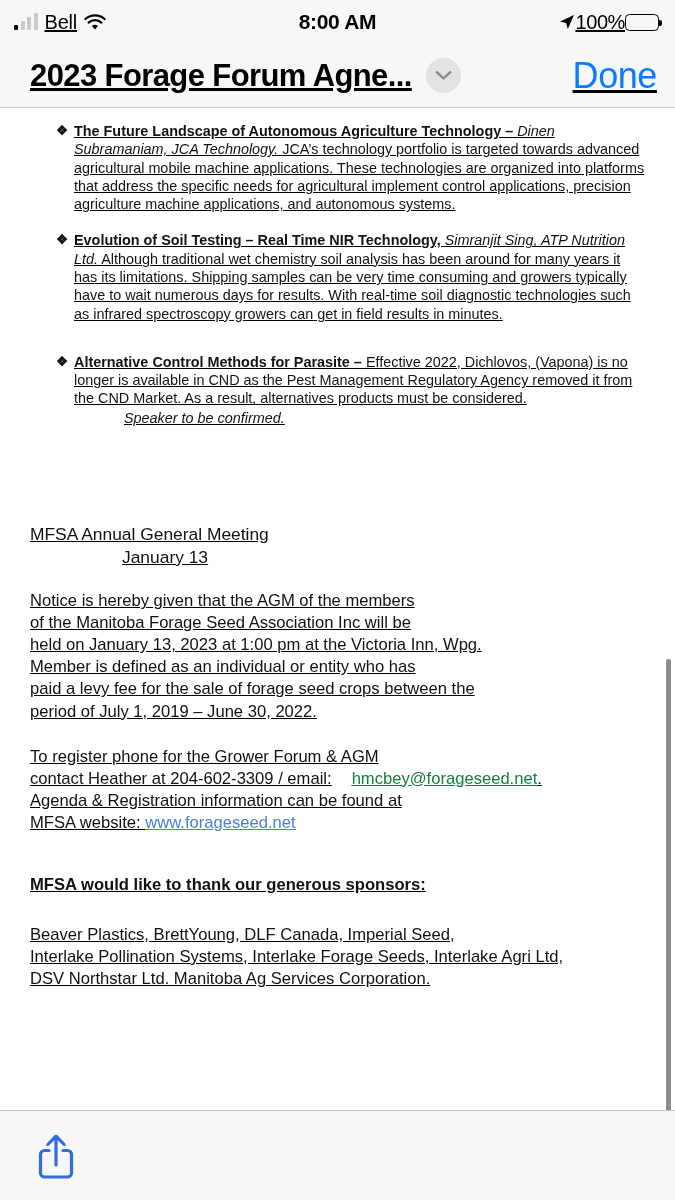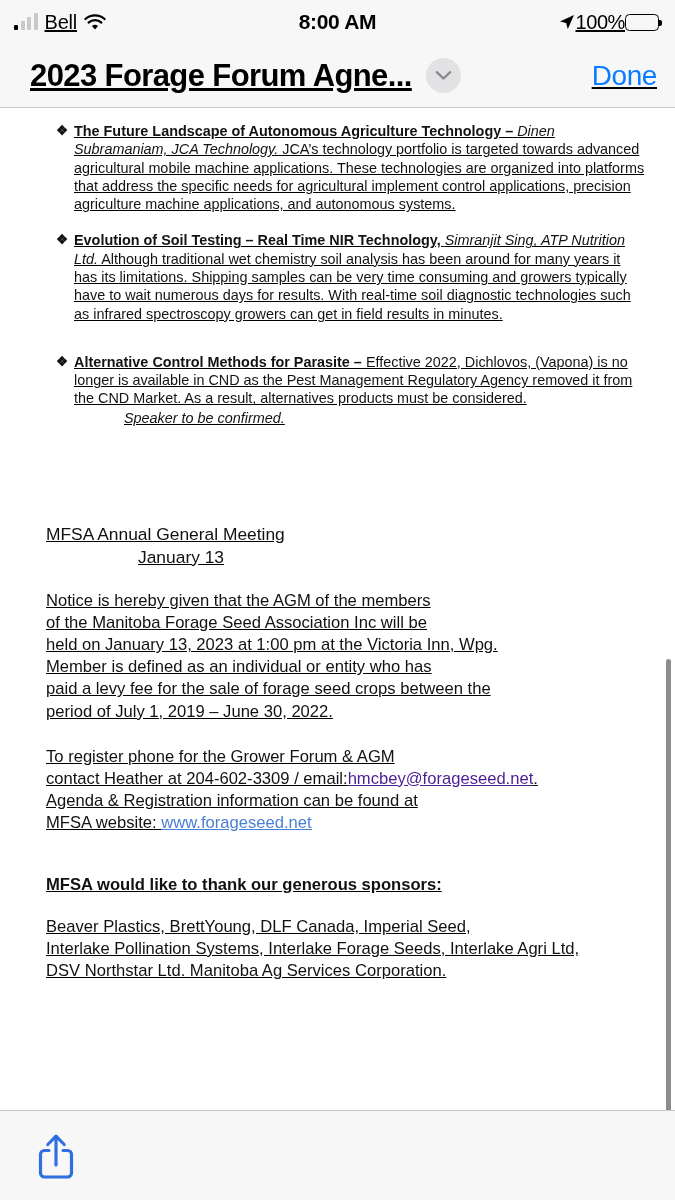--- a/index.html
+++ b/index.html
@@ -76,21 +76,21 @@
   }
   .chevron-btn {
     width:35px; height:35px; border-radius:50%;
     background:#e2e2e4;
     display:flex; align-items:center; justify-content:center;
     margin-left:14px; flex:0 0 auto; cursor:pointer;
   }
   .chevron-btn svg { display:block; }
   .done-btn {
     margin-left:auto;
-    font-size:28px; color:#0a7cff; letter-spacing:-0.4px;
+    font-size:36px; color:#0a7cff; letter-spacing:-0.4px;
     cursor:pointer; padding-left:20px; background:none; border:none;
     font-family:"Liberation Sans", sans-serif;
   }
 
   
   .doc-scroll {
     flex:1 1 auto;
     position:relative;
     background:#ffffff;
     overflow:hidden;
@@ -121,42 +121,42 @@
   }
   .bullet-item .body { display:block; padding-left:0; text-indent:0; }
   .bullet-item .lead { font-weight:bold; }
   .bullet-item .speaker { font-style:italic; }
   .bullet-item .sub-italic {
     display:block; font-style:italic; padding-left:50px; margin-top:1px;
   }
   .bullet-item.item-3 { margin-top:30px; }
 
   
-  .agm-block { padding:0 30px 0 46px; margin-top:96px; }
+  .agm-block { padding:0 30px 0 30px; margin-top:96px; }
   .agm-title {
     font-size:17.4px; color:#111; line-height:1.3;
   }
   .agm-date {
     font-size:17.4px; color:#111; line-height:1.3;
     padding-left:92px;
   }
   .agm-para {
     font-size:16.6px; color:#111; line-height:1.33;
     margin-top:22px; white-space:pre-line;
   }
   .agm-para.register { margin-top:23px; }
-  .agm-para .lnk { color:#4c1d95; text-decoration:underline; }
+  .agm-para .lnk { color:#15803d; text-decoration:underline;margin-left:20px; }
   .agm-para .lnk2 { color:#4a7fd6; text-decoration:underline; }
   .sponsor-head {
     font-size:16.6px; font-weight:bold; color:#111;
     margin-top:40px; line-height:1.33;
   }
   .sponsor-list {
     font-size:16.6px; color:#111; line-height:1.33;
-    margin-top:20px; white-space:pre-line;
+    margin-top:28px; white-space:pre-line;
   }
 
   
   .scroll-track {
     position:absolute; top:0; right:0; bottom:0; width:14px;
   }
   .scroll-thumb {
     position:absolute; right:4px;
     width:5px; border-radius:3px;
     background:#8c8c8c;

